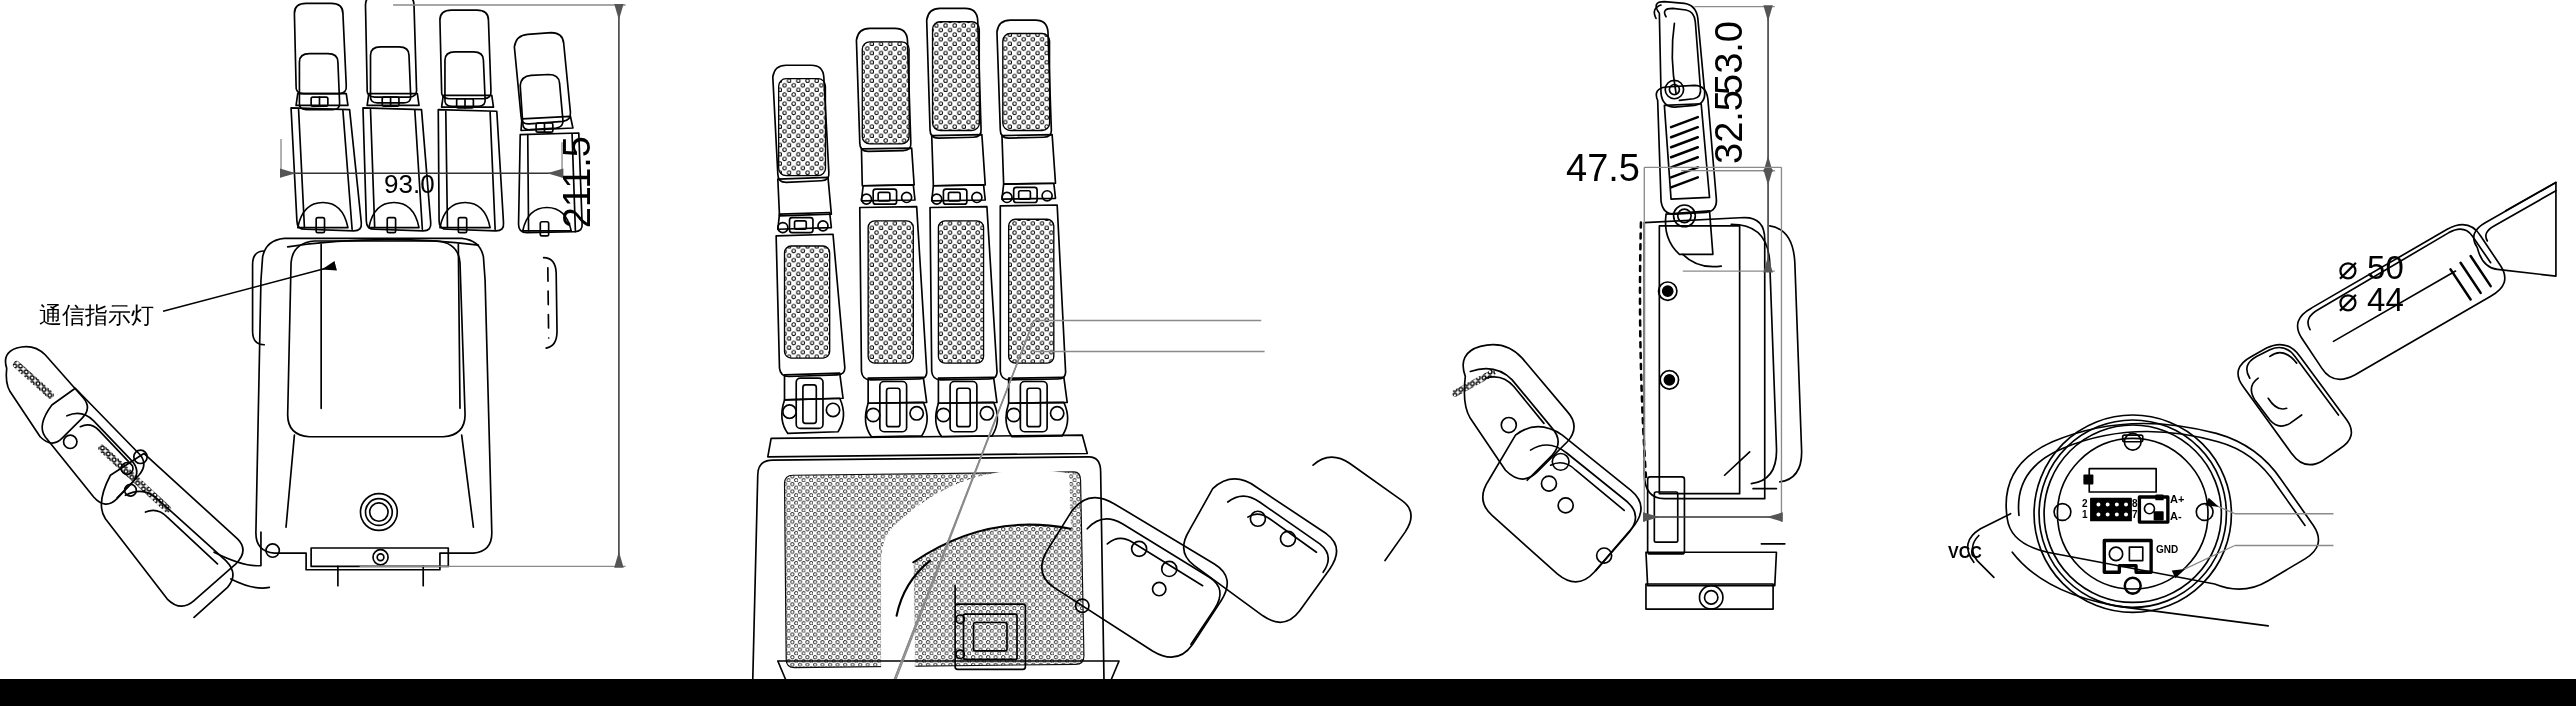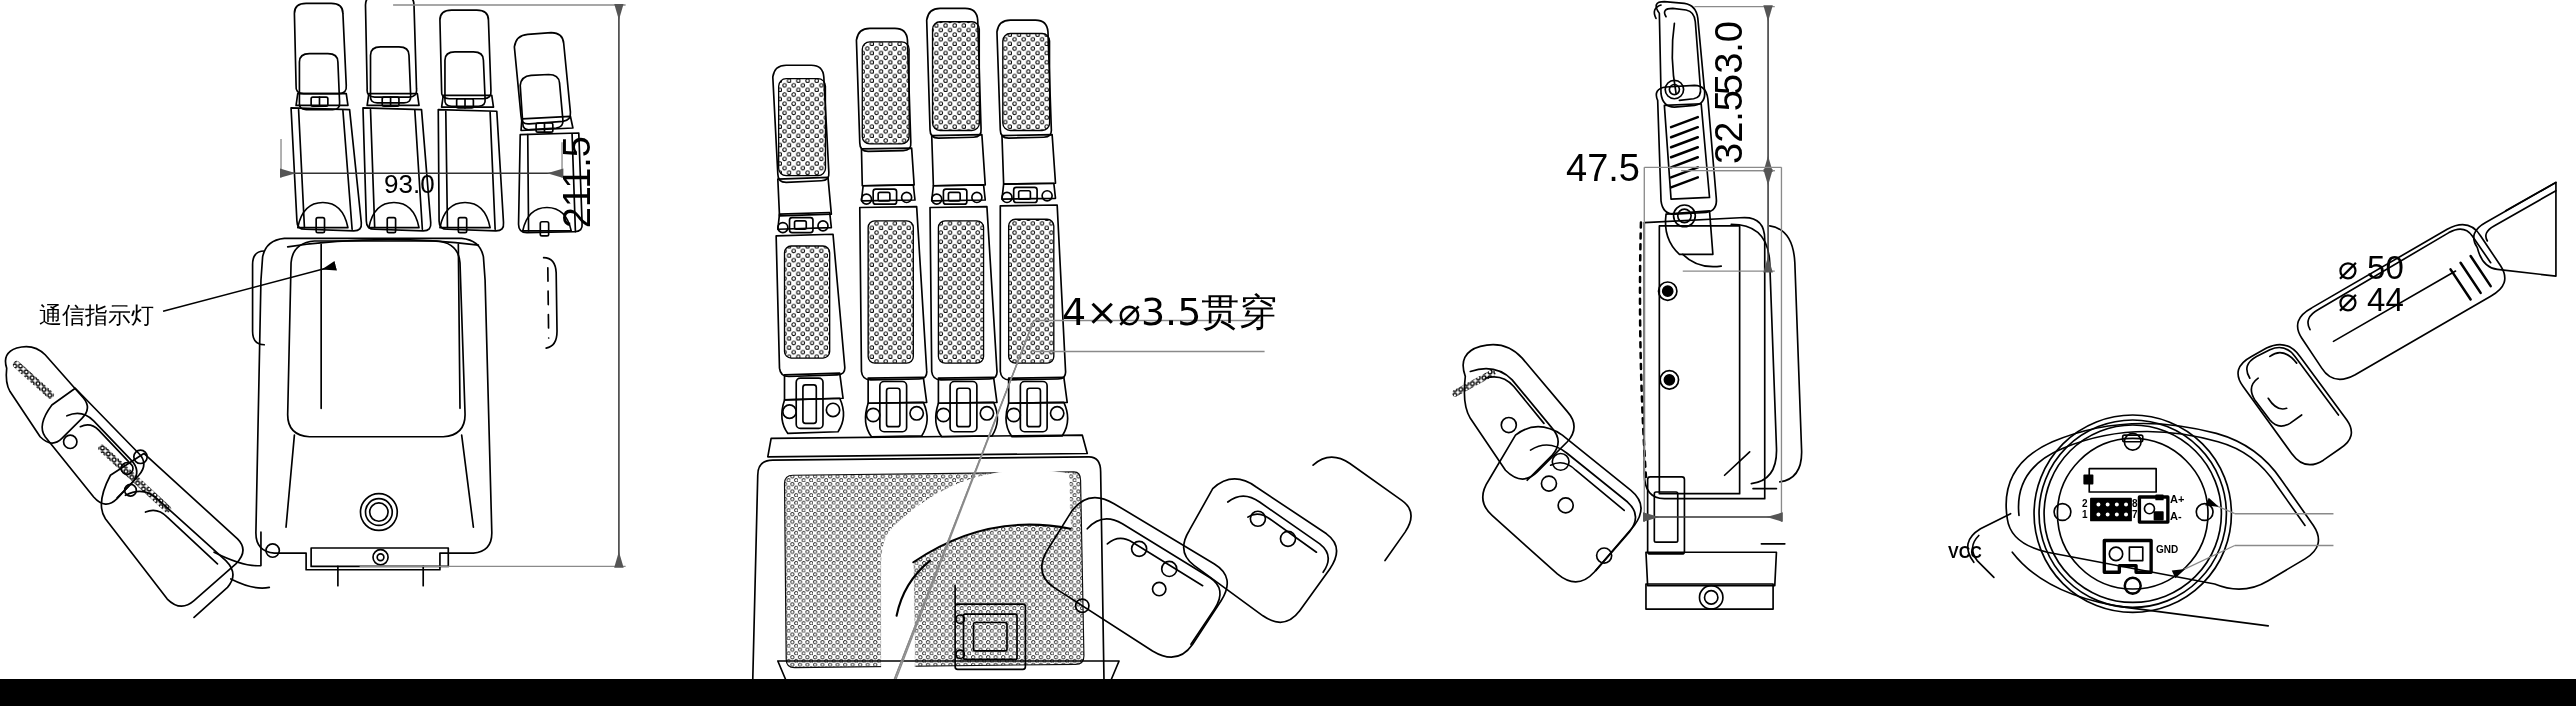--- a/index.html
+++ b/index.html
@@ -521,21 +521,20 @@
     <path d="M2672,614 L2640,600" stroke="#8a8a8a" stroke-width="1.6" marker-end="url(#arrSolid)"></path>
     <line x1="2672" y1="652" x2="2790" y2="652" stroke="#8a8a8a" stroke-width="1.8"></line>
     <path d="M2672,652 L2600,686" stroke="#8a8a8a" stroke-width="1.6" marker-end="url(#arrSolid)"></path>
   </g>
 </svg>
 
 <div class="dim dim-v lbl-211">211.5</div>
 <div class="dim lbl-93">93.0</div>
 <div class="dim cjk lbl-led">通信指示灯</div>
 
-<div class="dim cjk lbl-note1">4×⌀3.5贯穿</div>
 
 <div class="dim dim-v lbl-53">53.0</div>
 <div class="dim dim-v lbl-325">32.5</div>
 <div class="dim lbl-475">47.5</div>
 
 <div class="dim lbl-d50">⌀ 50</div>
 <div class="dim lbl-d38">⌀ 44</div>
 
 <div class="pin" style="left:1948px; top:544px; font-size:16px;">VCC</div>
 <div class="pin" style="left:2156px; top:544px; font-size:10px;">GND</div>

